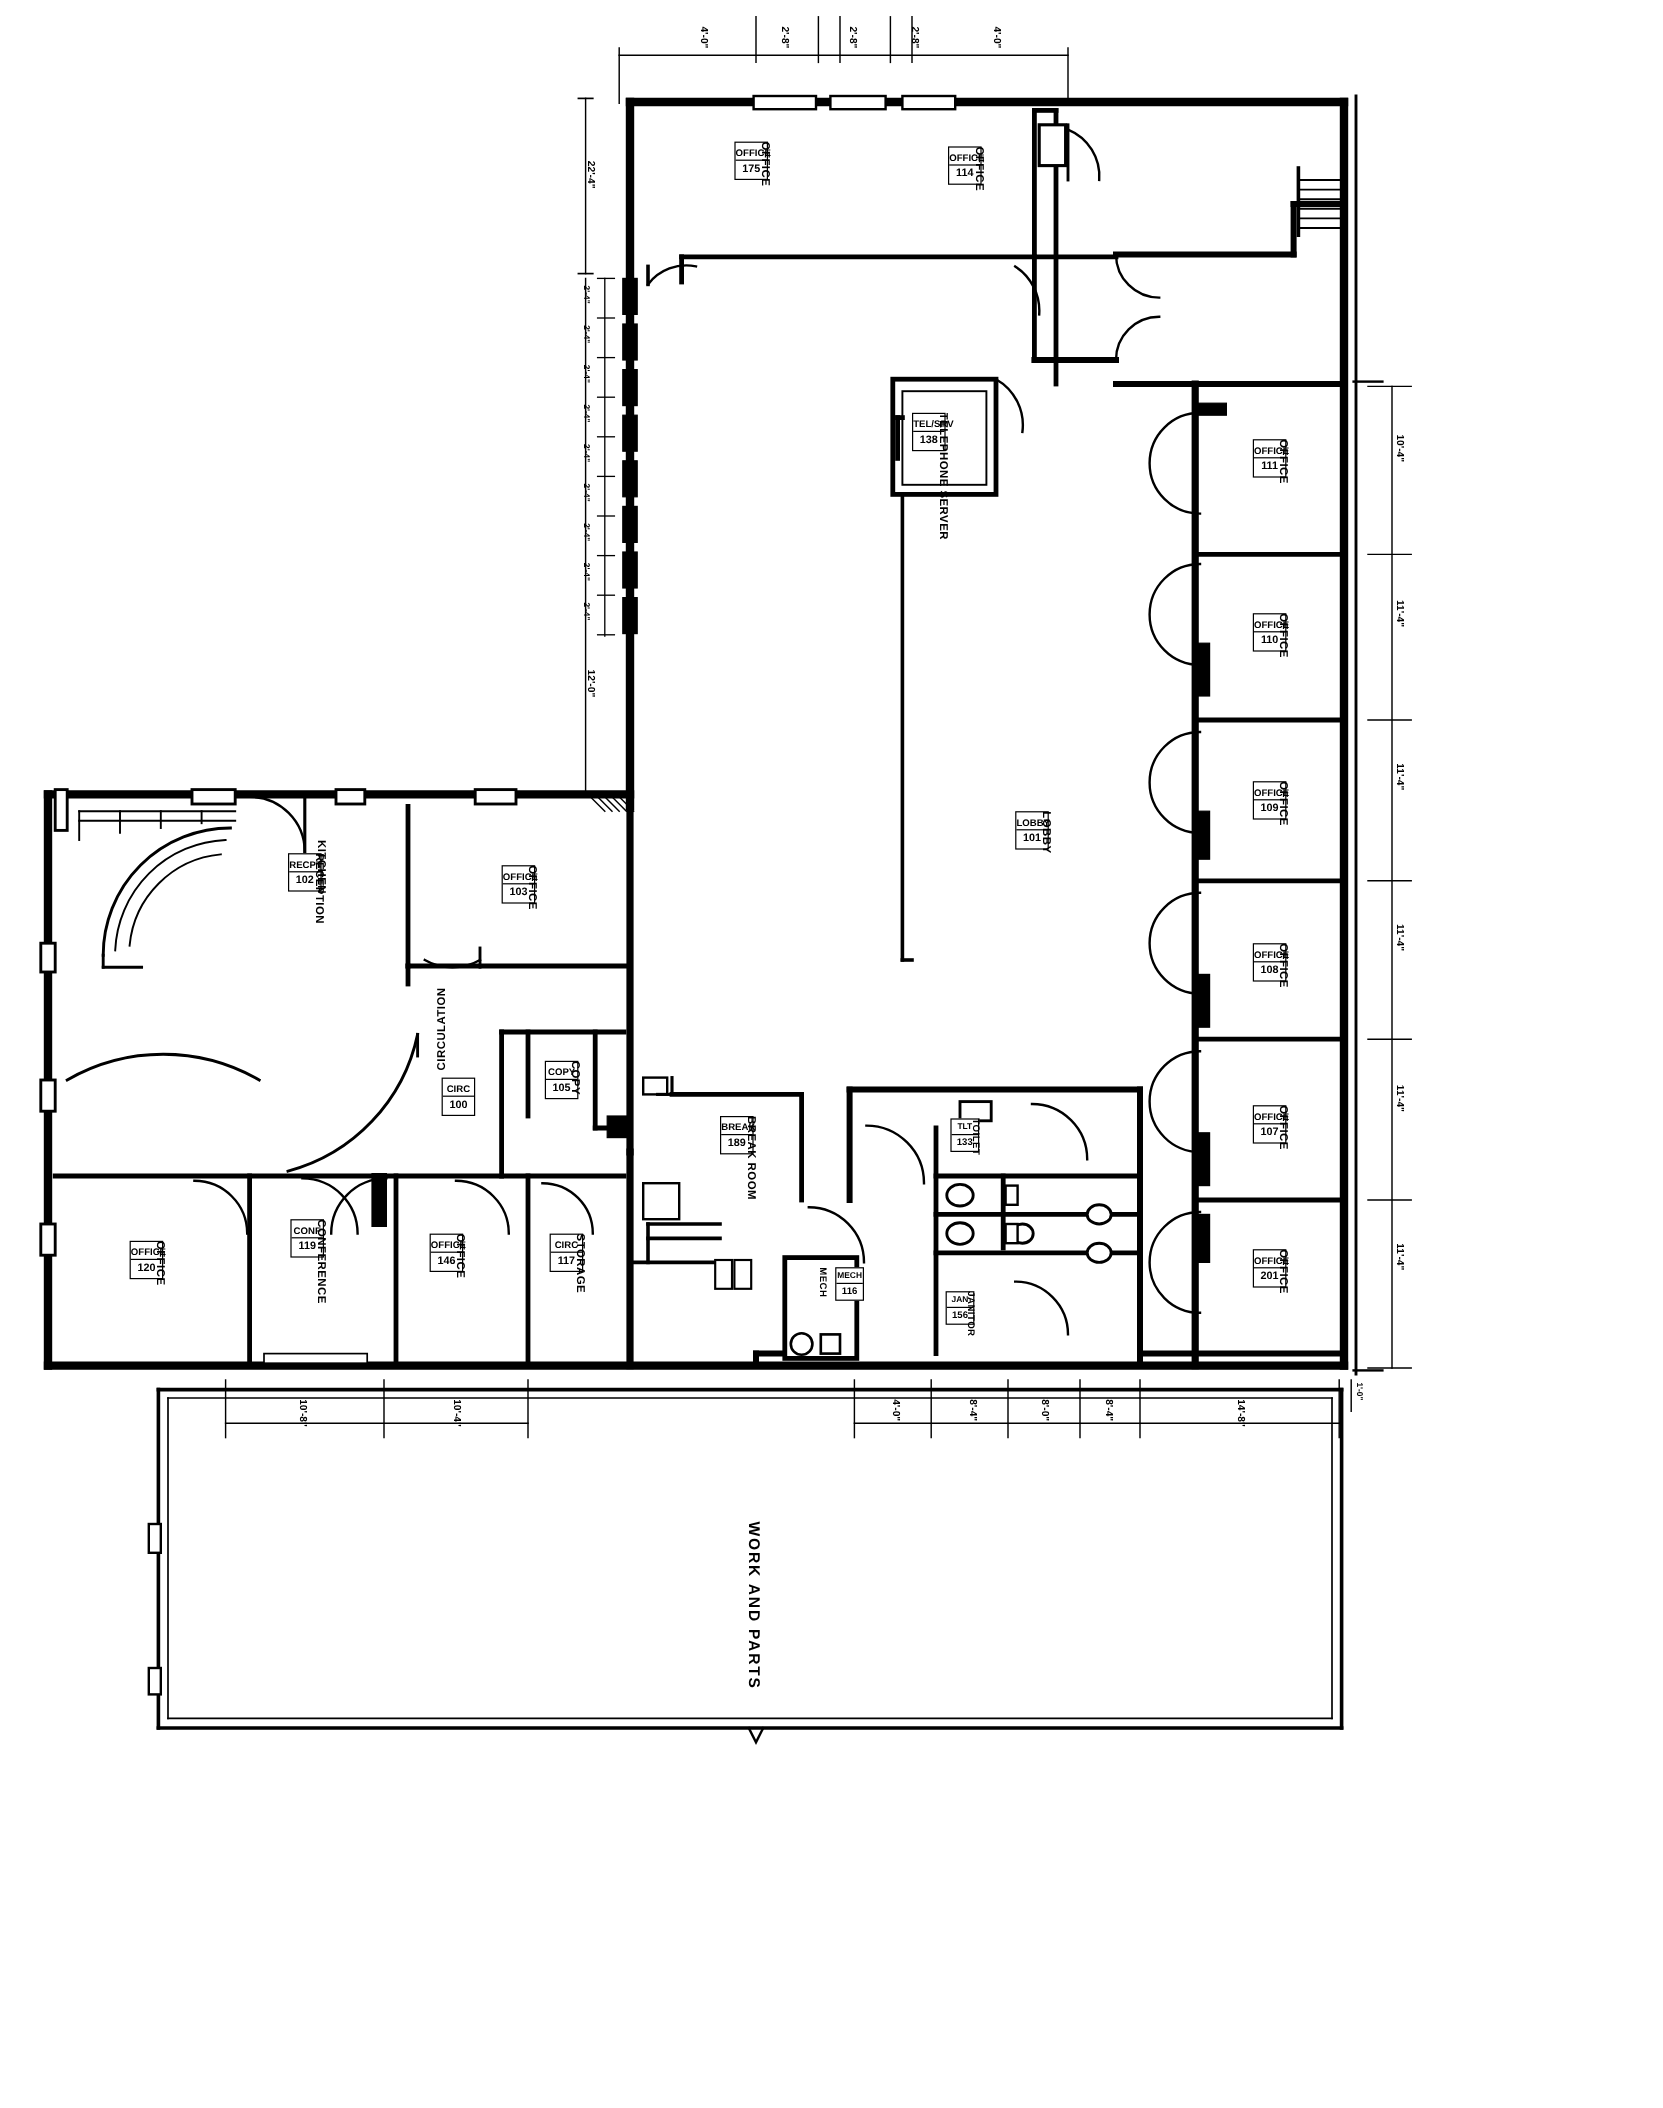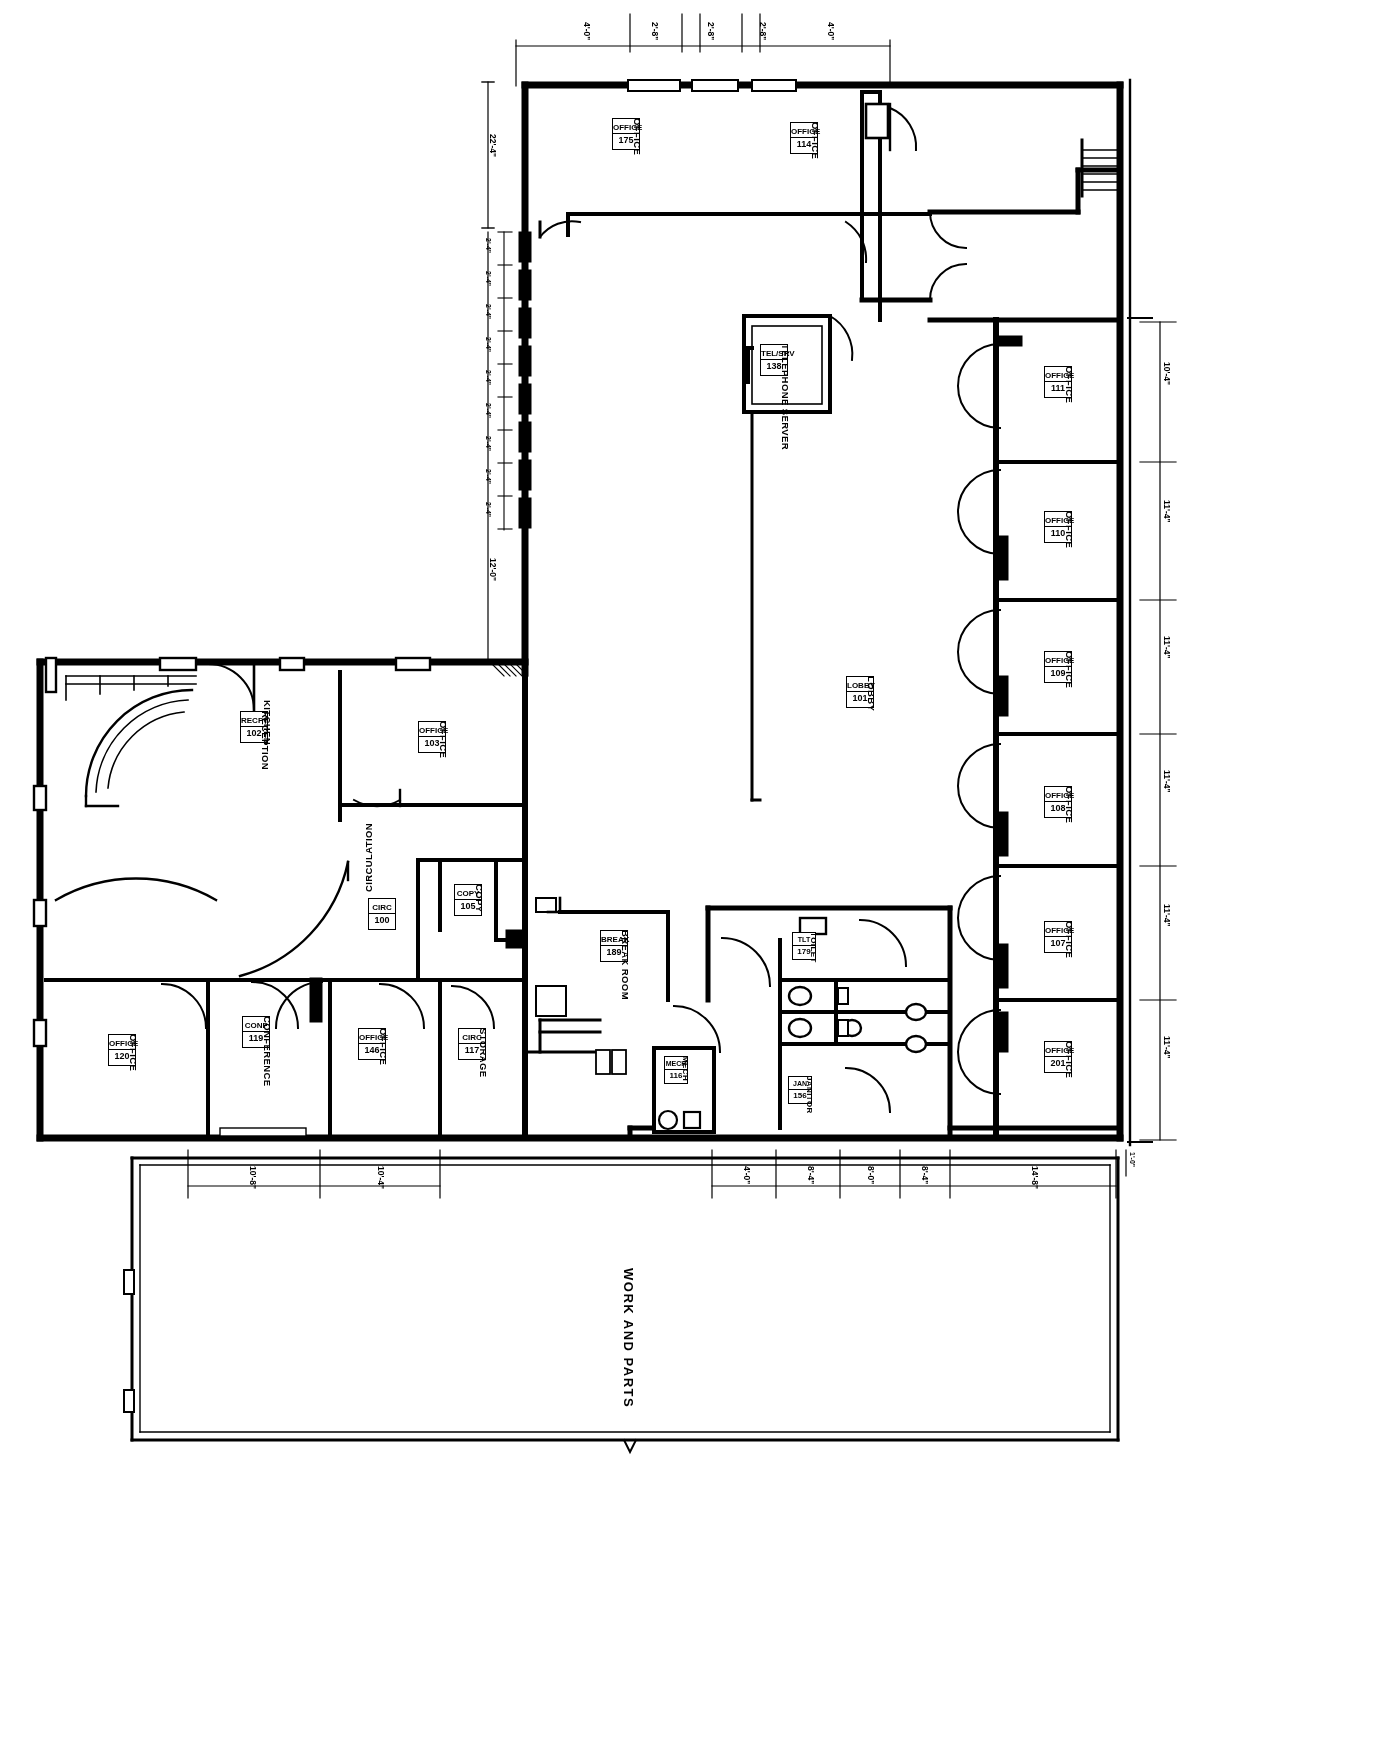--- a/index.html
+++ b/index.html
@@ -446,31 +446,31 @@
 
   <div class="rm" style="left:458px;top:1028px;">
     <div class="rmbox">
       <div class="t">CIRC</div>
       <div class="b">117</div>
     </div>
     <div class="rlab rot" style="left:30px;top:0px;">STORAGE</div>
   </div>
 
   <div class="rm" style="left:664px;top:1056px;">
-    <div class="rmbox" style="width:22px;height:26px;">
+    <div class="rmbox" style="width:22px;height:26px;margin-left:32px;">
       <div class="t" style="font-size:7px;">MECH</div>
       <div class="b" style="font-size:8px;">116</div>
     </div>
     <div class="rlab rot" style="left:26px;top:0px;font-size:8px;">MECH</div>
   </div>
 
   <div class="rm" style="left:792px;top:932px;">
     <div class="rmbox" style="width:22px;height:26px;">
       <div class="t" style="font-size:7px;">TLT</div>
-      <div class="b" style="font-size:8px;">179</div>
+      <div class="b" style="font-size:8px;">133</div>
     </div>
     <div class="rlab rot" style="left:26px;top:0px;font-size:8px;">TOILET</div>
   </div>
 
   <div class="rm" style="left:788px;top:1076px;">
     <div class="rmbox" style="width:22px;height:26px;">
       <div class="t" style="font-size:7px;">JAN</div>
       <div class="b" style="font-size:8px;">156</div>
     </div>
     <div class="rlab rot" style="left:26px;top:0px;font-size:8px;">JANITOR</div>

